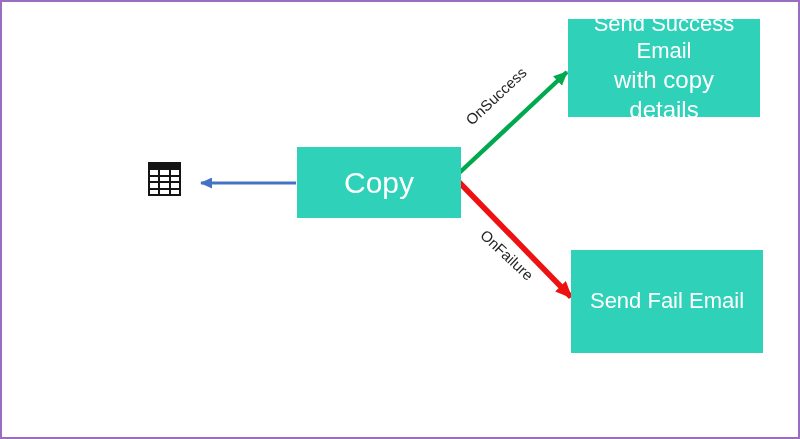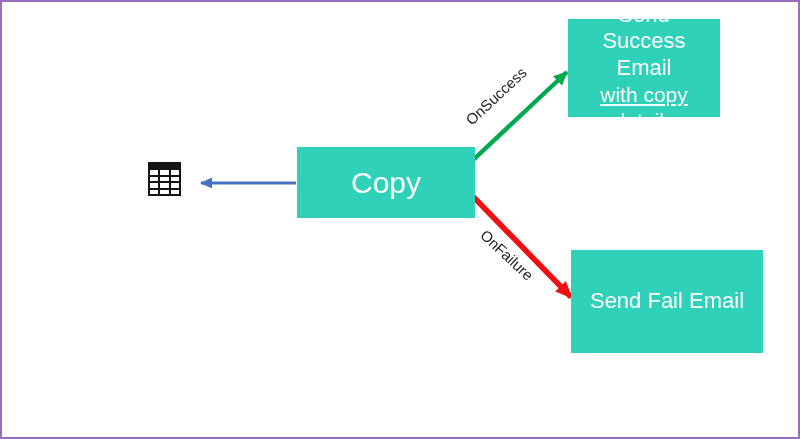--- a/index.html
+++ b/index.html
@@ -22,25 +22,25 @@
 
   .box{
     position:absolute;
     background:var(--box-fill,#2fd2b9);
     color:var(--box-text,#ffffff);
     display:flex;flex-direction:column;
     align-items:center;justify-content:center;
     text-align:center;
     box-sizing:border-box;
   }
-  .copy-box{left:295px;top:145px;width:178px;height:71px;font-size:30px;}
-  .success-box{left:566px;top:17px;width:152px;height:98px;padding:4px 12px;}
+  .copy-box{left:295px;top:145px;width:164px;height:71px;font-size:30px;}
+  .success-box{left:566px;top:17px;width:192px;height:98px;padding:4px 12px;}
   .fail-box{left:569px;top:248px;width:192px;height:103px;padding:4px 8px;}
   .box-title{font-size:22px;line-height:1.22;}
-  .box-subtitle{font-size:21px;line-height:1.25;margin-top:0;text-decoration:underline;}
+  .box-subtitle{font-size:24px;line-height:1.25;margin-top:0;}
 
   .table-icon{
     position:absolute;left:146px;top:160px;
     width:33px;height:34px;
     box-sizing:border-box;
     background:#141414;
     display:grid;
     grid-template-columns:repeat(3,1fr);
     grid-template-rows:repeat(4,1fr);
     gap:2px;

